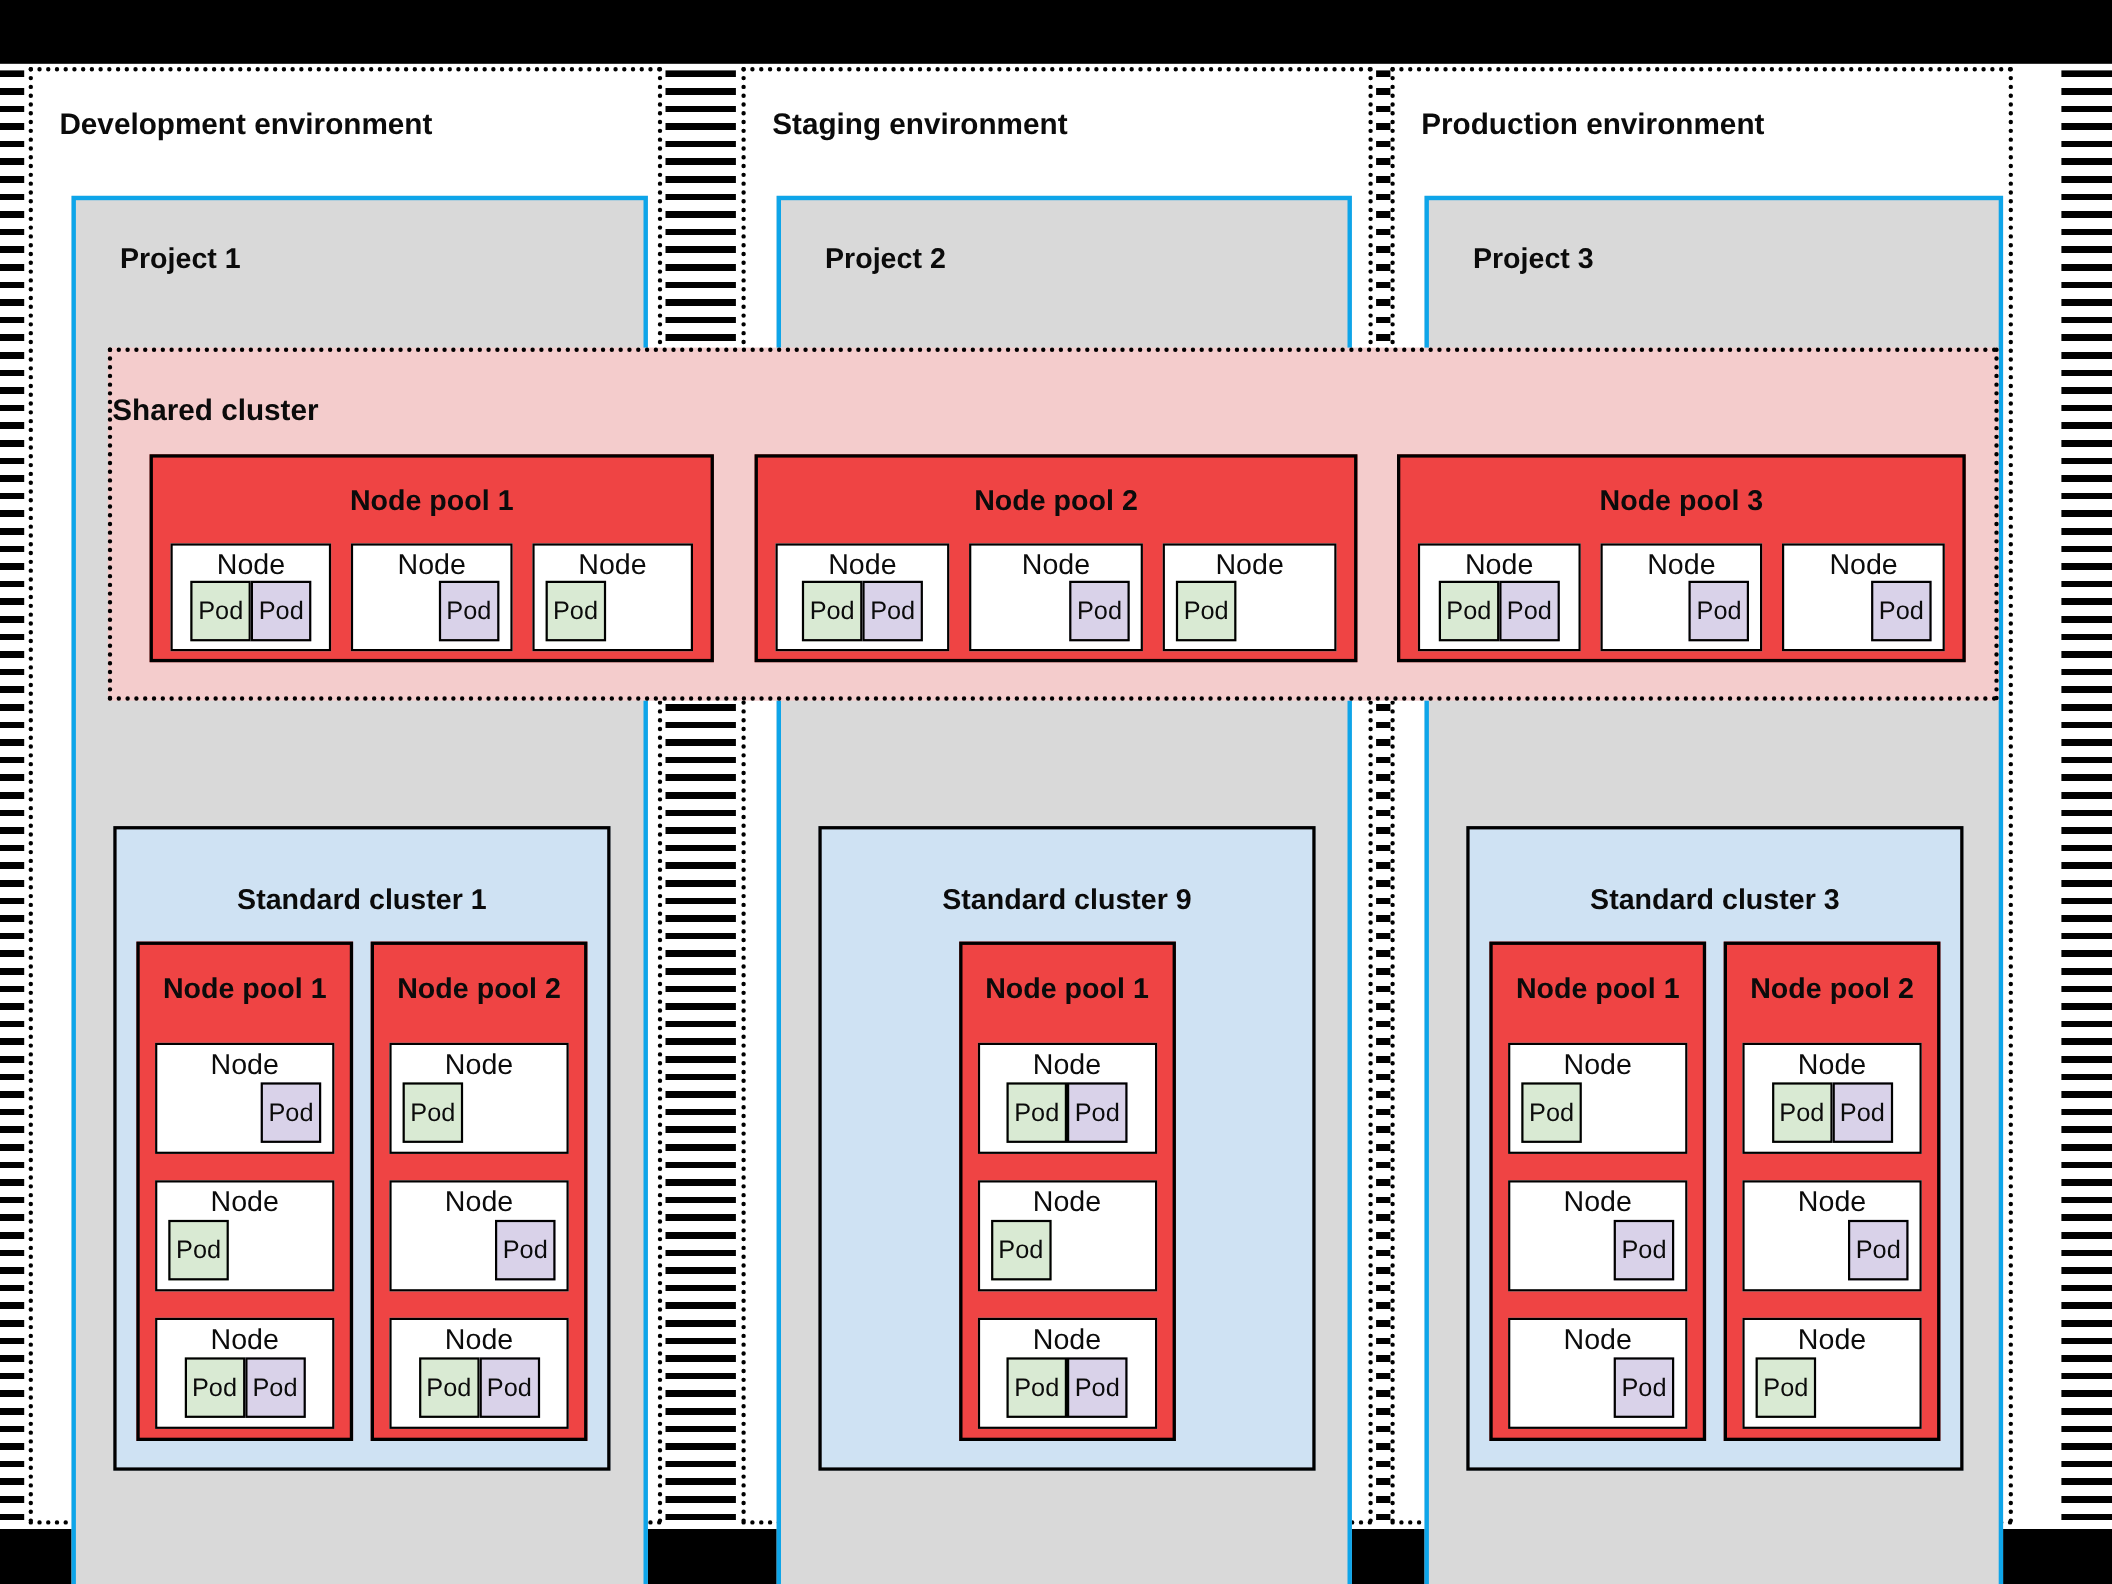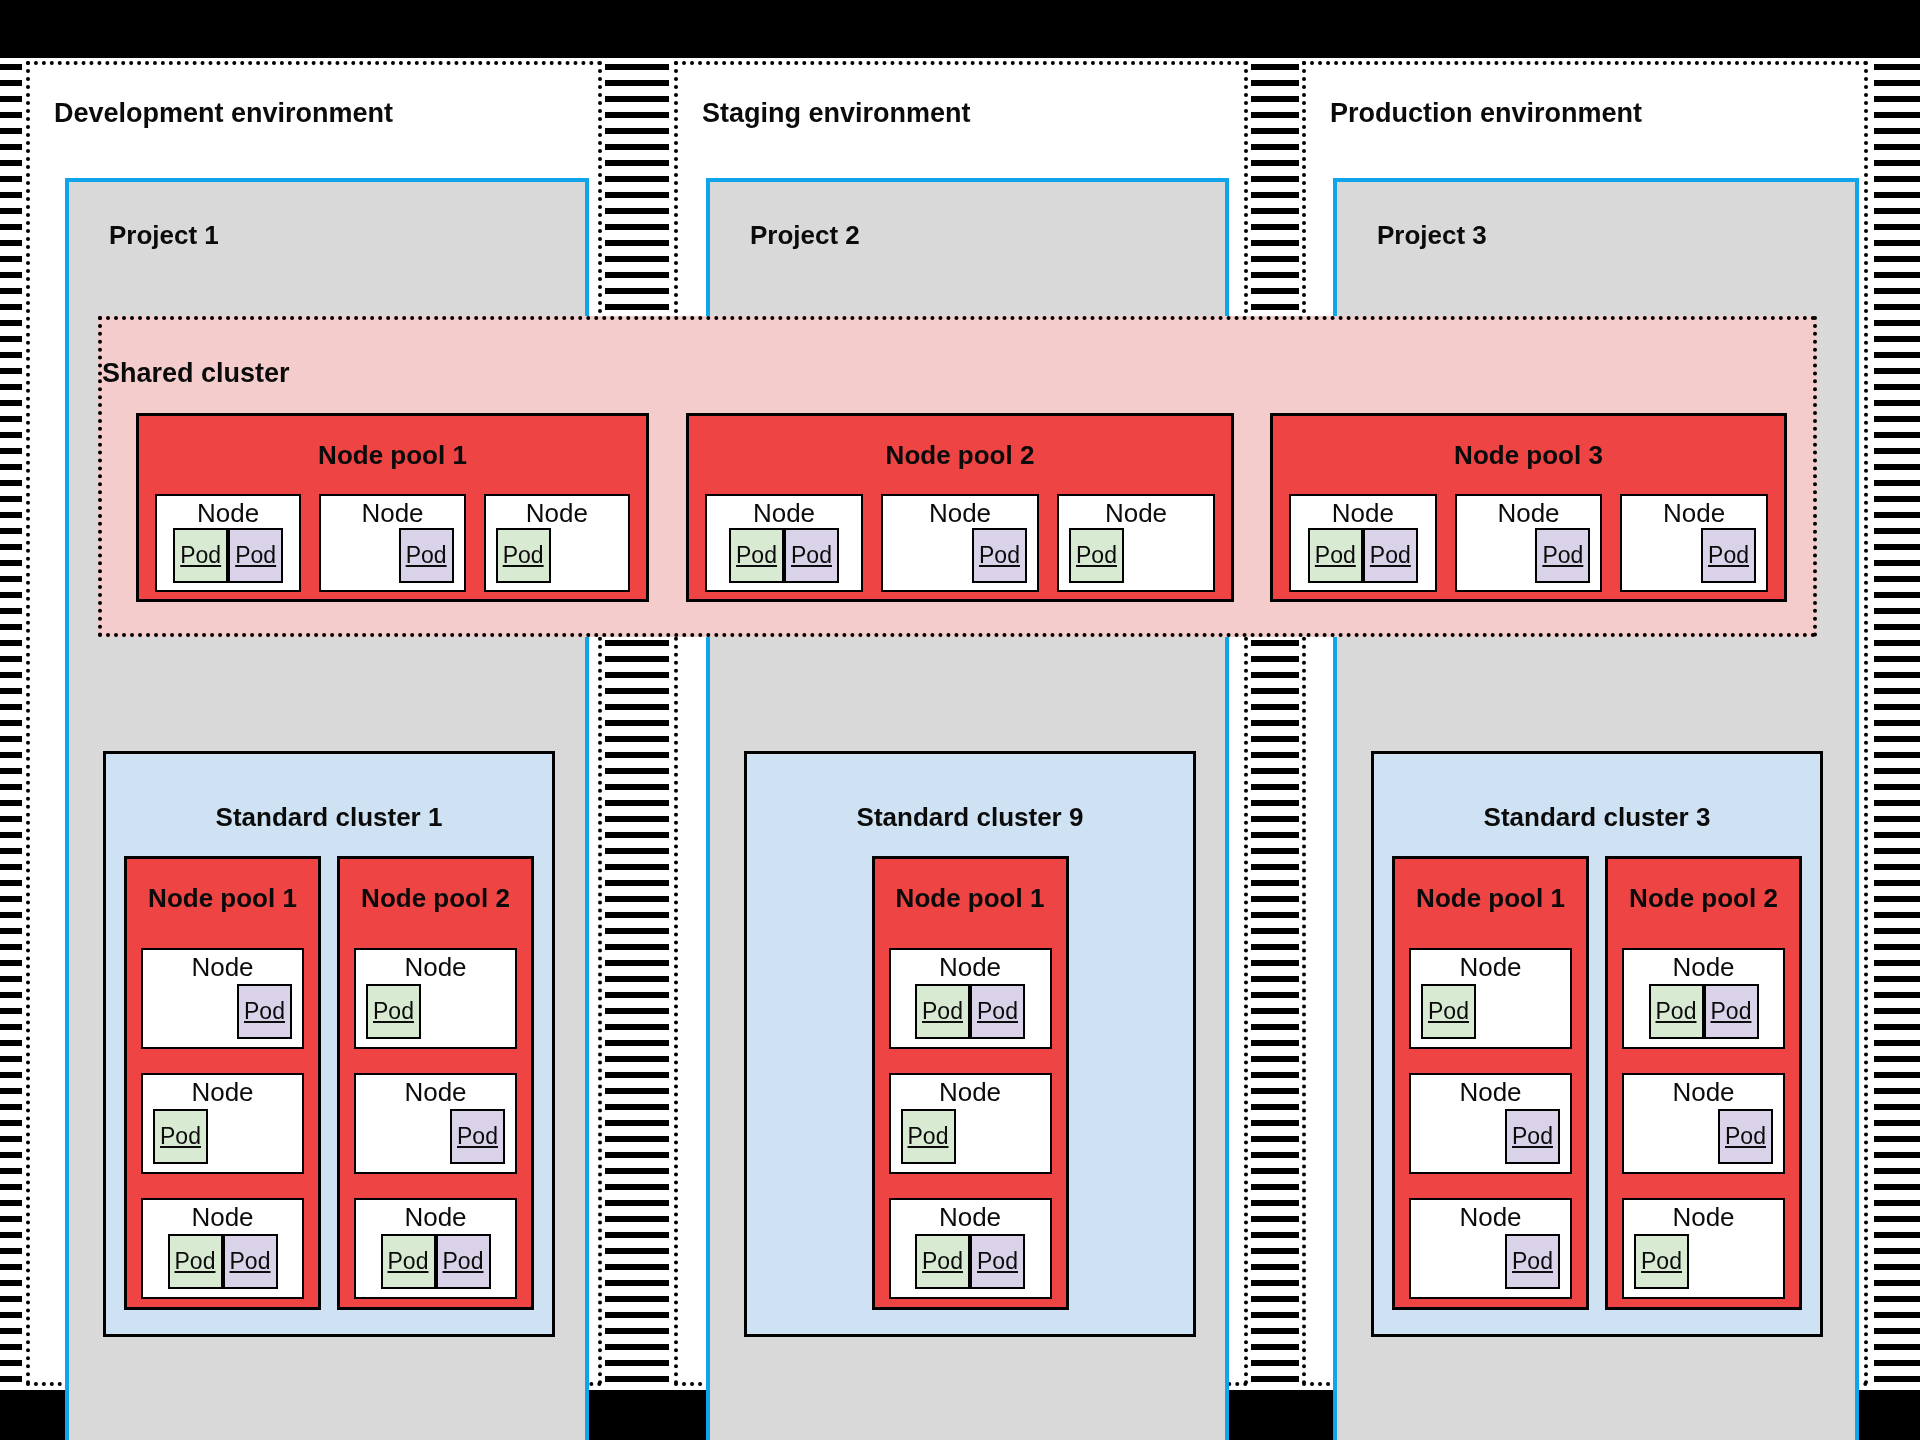--- a/index.html
+++ b/index.html
@@ -12,41 +12,41 @@
   .ladder { position:absolute; top:64px; height:1320px;
             background:repeating-linear-gradient(180deg,#000 0 6px,transparent 6px 16px); }
   .ladder.l0 { left:0;    width:22px; }
   .ladder.l1 { left:605px; width:64px; }
   .ladder.l2 { left:1251px; width:48px; }
   .ladder.l3 { left:1874px; width:46px; }
 
   .env { position:absolute; top:61px; height:1325px; border:4px dotted #000; background:#fff; }
   .env.e0 { left:26px;   width:576px; }
   .env.e1 { left:674px;  width:574px; }
-  .env.e2 { left:1302px; width:566px; }
+  .env.e2 { left:1264px; width:566px; }
   .env-title { position:absolute; left:24px; top:33px; font-size:27px; font-weight:bold; white-space:nowrap; }
 
   .project { position:absolute; top:113px; height:1429px; background:#d9d9d9; border:4px solid #0ea5e9; }
   .env.e0 .project { left:35px; width:524px; }
   .env.e1 .project { left:28px; width:523px; }
   .env.e2 .project { left:27px; width:526px; }
   .project-title { position:absolute; left:40px; top:38px; font-size:26px; font-weight:bold; }
 
   .cluster { position:absolute; left:34px; top:569px; width:452px; height:586px;
              background:#cfe2f3; border:3px solid #000; }
   .cluster-title { position:absolute; left:0; right:0; top:48px; text-align:center; font-size:26px; font-weight:bold; }
   .pools-row { position:absolute; left:0; right:0; top:102px; bottom:24px;
                display:flex; justify-content:center; gap:16px; }
   .pool { position:relative; width:197px; background:#ef4444; border:3px solid #000; }
   .pool-title { position:absolute; left:0; right:0; top:24px; text-align:center; font-size:26px; font-weight:bold; white-space:nowrap; }
   .nodes-col { position:absolute; left:14px; right:14px; top:89px;
                display:flex; flex-direction:column; gap:24px; }
   .node { position:relative; height:101px; background:#fff; border:2px solid #000; }
   .node-label { position:absolute; left:0; right:0; top:2px; text-align:center; font-size:26px; }
-  .pods { position:absolute; left:10px; right:10px; bottom:8px; display:flex; gap:0;text-decoration:underline; }
+  .pods { position:absolute; left:10px; right:10px; bottom:8px; display:flex; gap:0; }
   .pods.align-left   { justify-content:flex-start; }
   .pods.align-right  { justify-content:flex-end; }
   .pods.align-center { justify-content:center; }
   .pod { width:55px; height:55px; border:2px solid #000; display:flex; align-items:center;
          justify-content:center; font-size:23px; flex:0 0 auto; }
   .pod.green  { background:#d9ead3; }
   .pod.purple { background:#d9d2e9; }
 
   .shared { position:absolute; left:98px; top:316px; width:1719px; height:321px;
             background:#f4cccc; border:4px dotted #000; }

